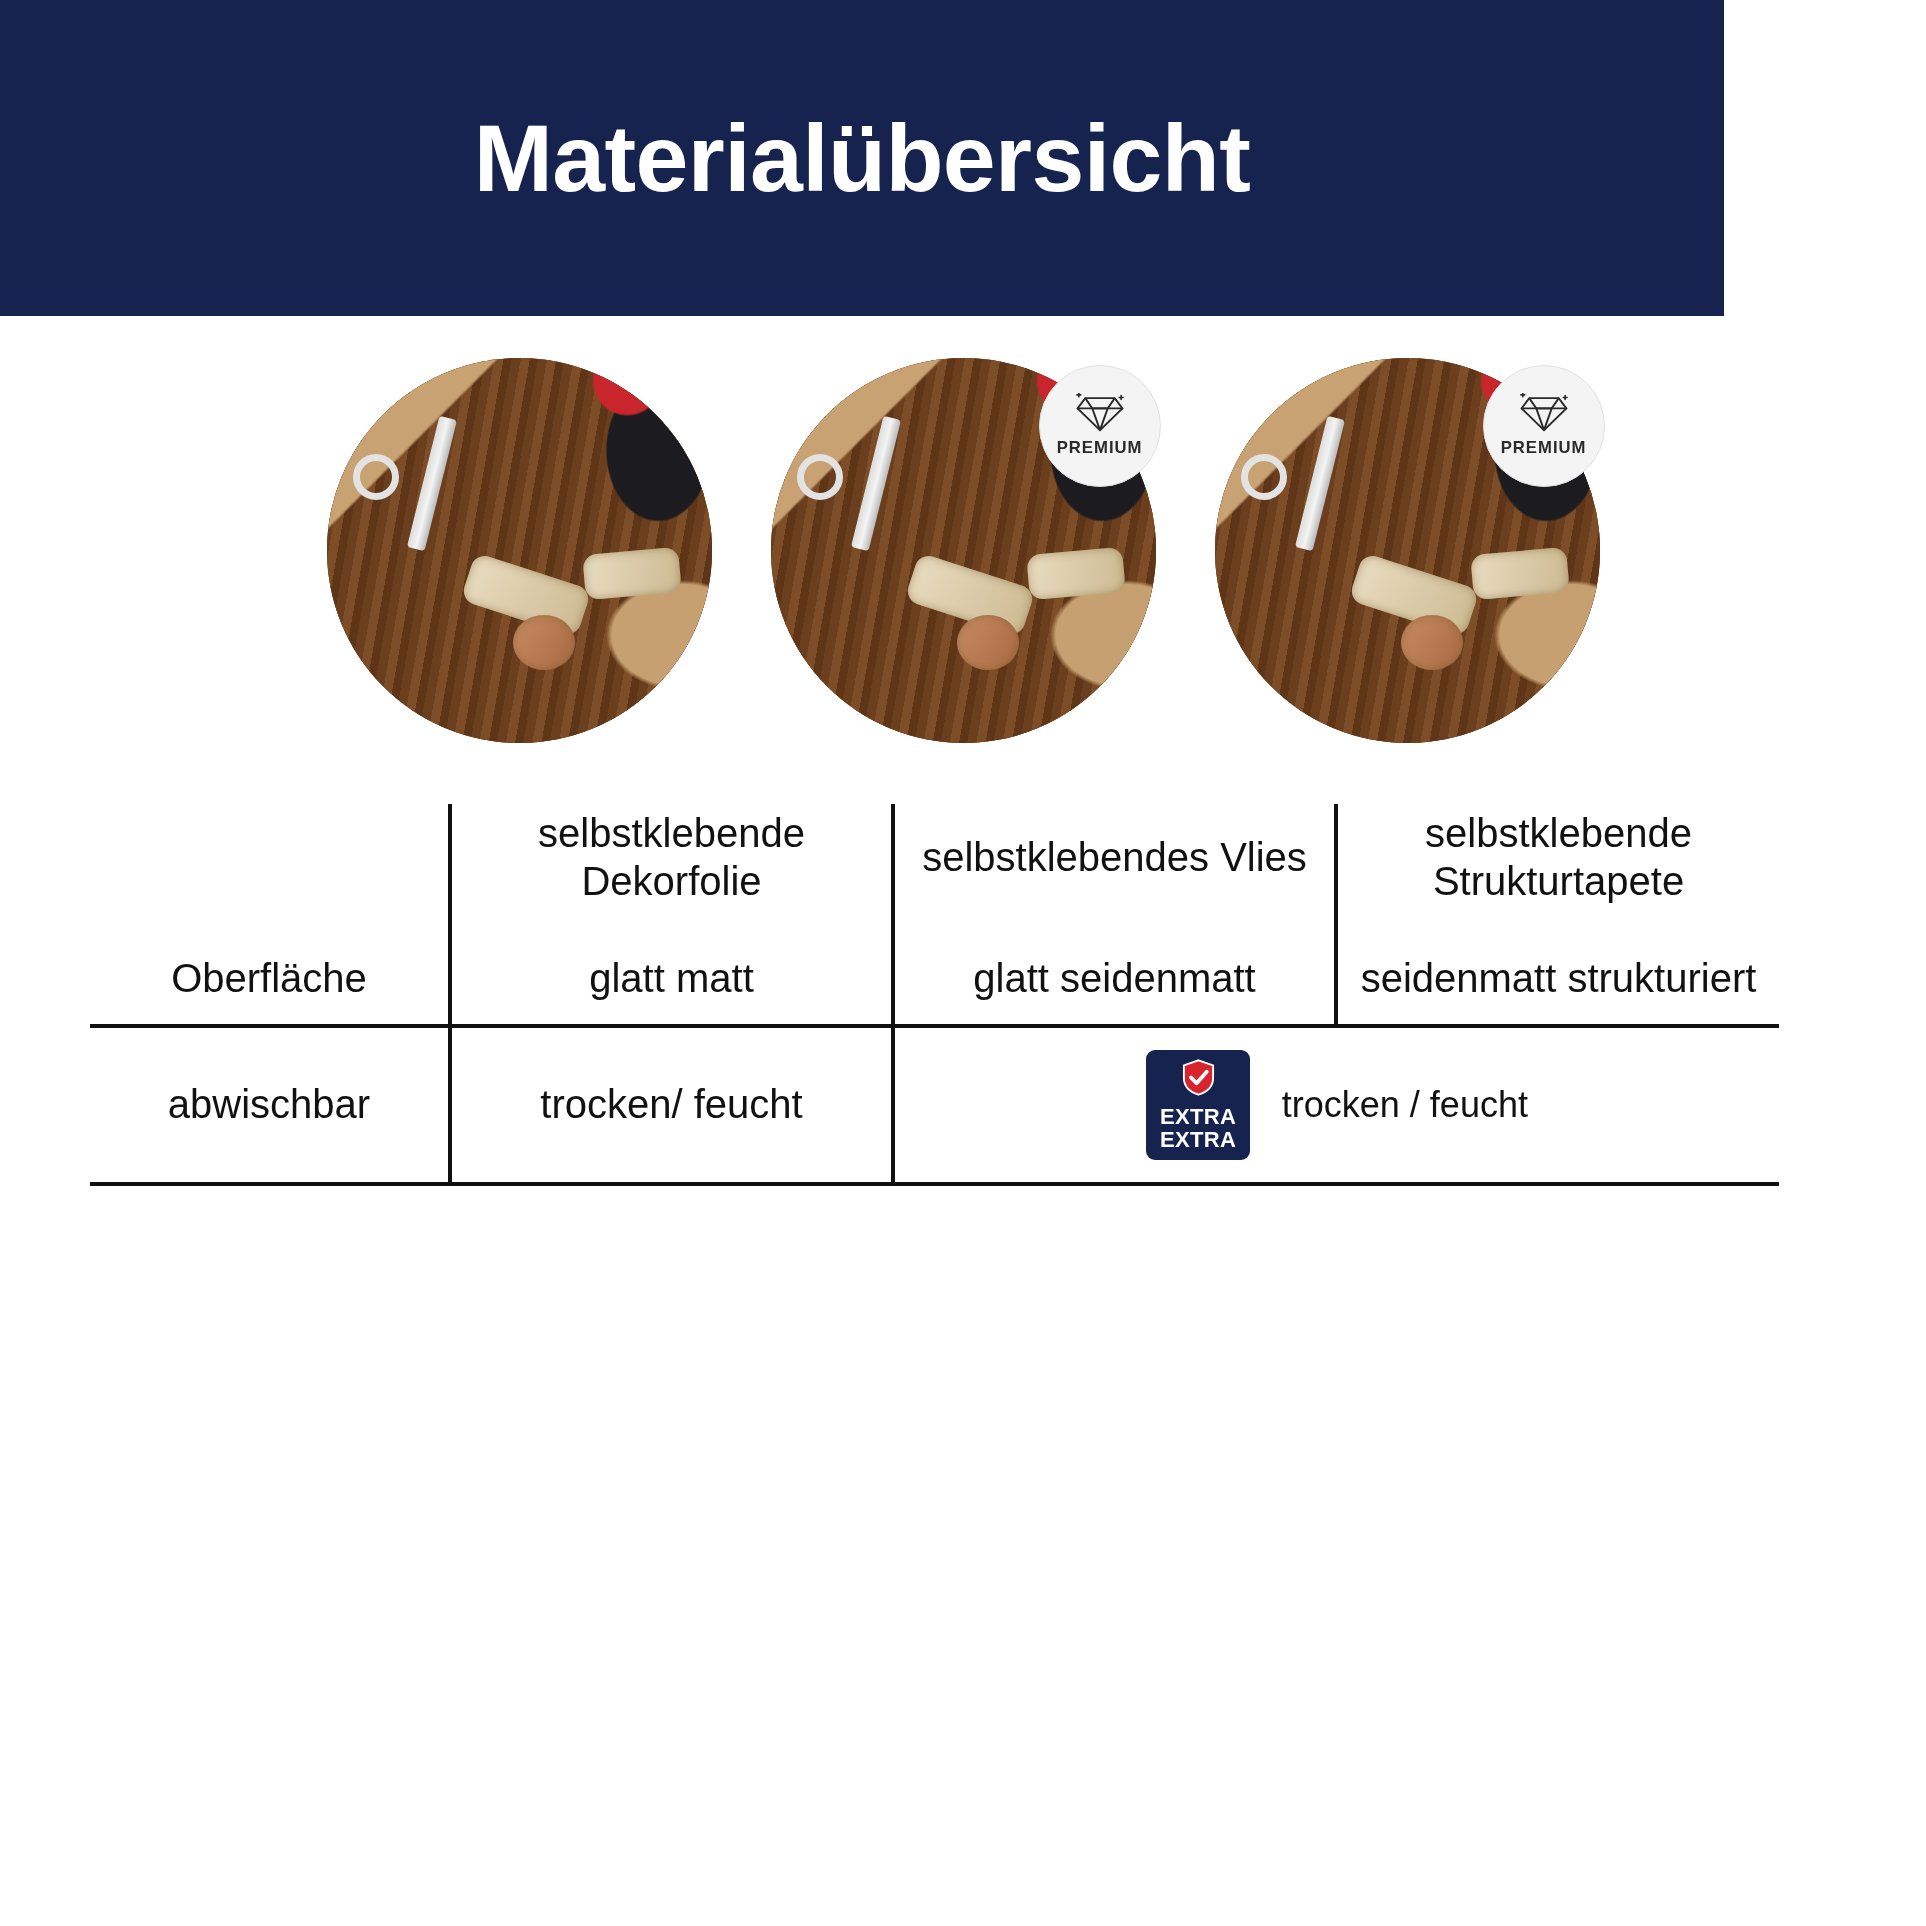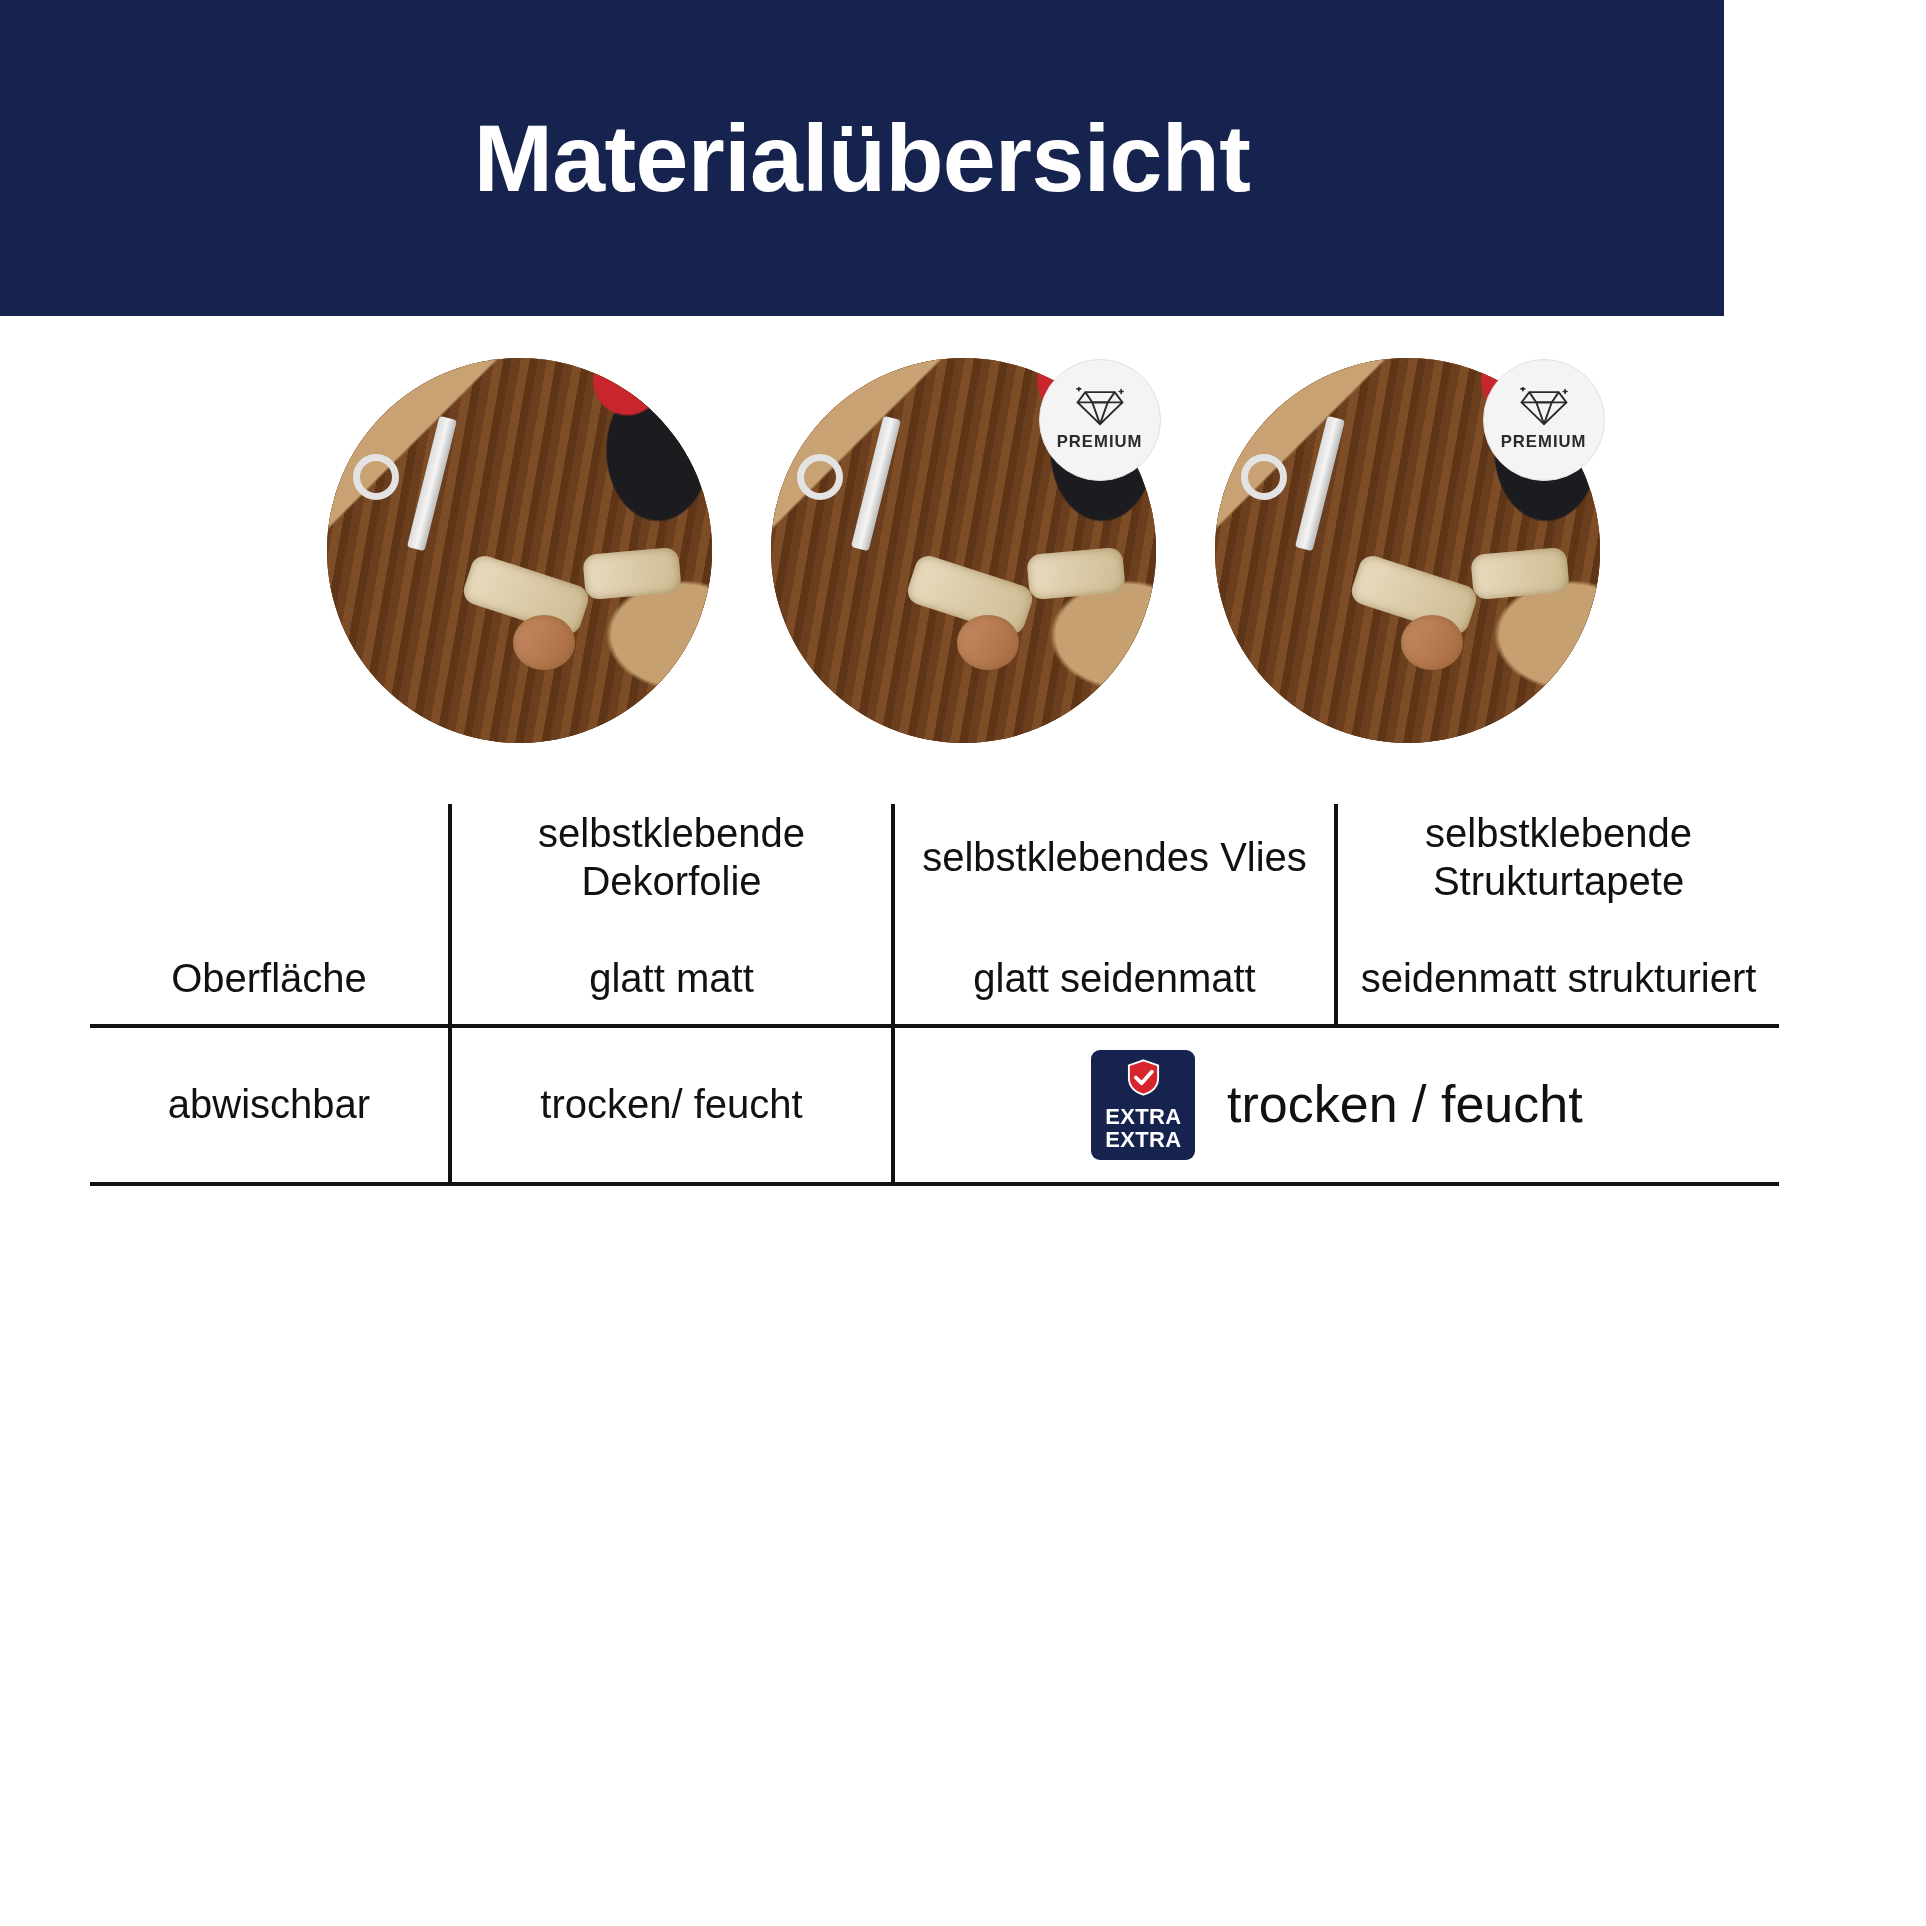--- a/index.html
+++ b/index.html
@@ -88,21 +88,21 @@
     position: absolute;
     width: 46px; height: 46px;
     left: 26px; top: 96px;
     border: 7.7px solid #e3e3e3;
     border-radius: 50%;
   }
 
   .badge {
     position: absolute;
     right: -5.1px;
-    top: 1px;
+    top: 7px;
     width: 122px;
     height: 122px;
     border-radius: 50%;
     background: #f4f4f4;
     border: 1.9px solid #e2e2e2;
     display: flex;
     flex-direction: column;
     align-items: center;
     justify-content: center;
     gap: 3.9px;
@@ -170,21 +170,21 @@
     font-weight: bold;
     line-height: 1.05;
     text-align: left;
     letter-spacing: 0.3px;
   }
   .wipe-cell-inner {
     display: flex;
     align-items: center;
     justify-content: center;
   }
-  .wipe-text { font-size: 52px; margin-left: 15px; }
+  .wipe-text { font-size: 36px; margin-left: 15px; }
 </style>
 </head>
 <body>
 
 <div class="header">
   <div class="header-title">Materialübersicht</div>
 </div>
 
 <div class="swatch-row">
 

